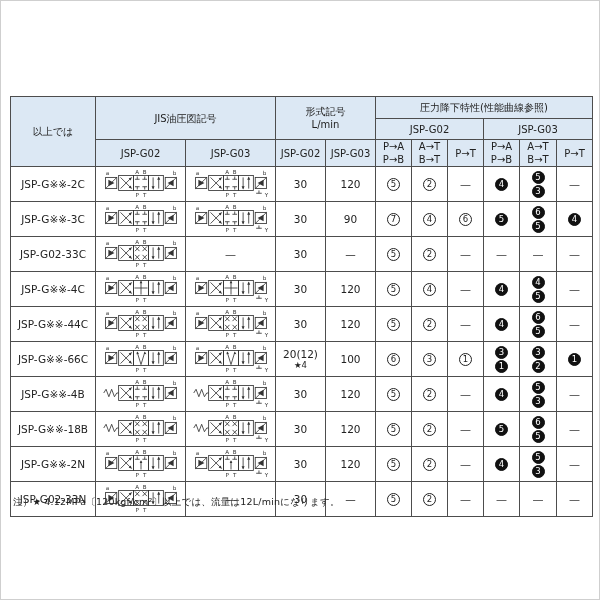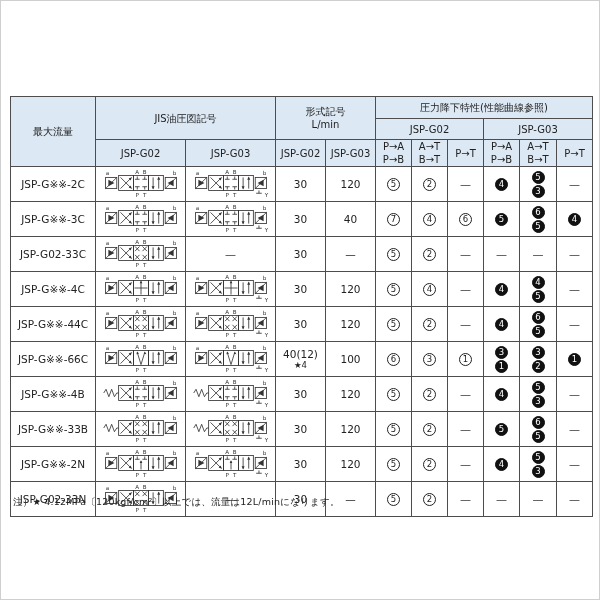--- a/index.html
+++ b/index.html
@@ -59,21 +59,21 @@
       <col style="width:50px">
     <col style="width:36px">
       <col style="width:36px">
       <col style="width:36px">
     <col style="width:36px">
       <col style="width:37px">
       <col style="width:36px">
   </colgroup>
   <thead>
     <tr class="h1">
-      <th rowspan="3">最大流量</th>
+      <th rowspan="3">以上では</th>
       <th colspan="2" rowspan="2">JIS油圧図記号</th>
       <th colspan="2" rowspan="2">形式記号
 L/min</th>
       <th colspan="6">圧力降下特性(性能曲線参照)</th>
     </tr>
     <tr class="h2">
       <th colspan="3">JSP-G02</th>
       <th colspan="3">JSP-G03</th>
     </tr>
     <tr class="h3">
@@ -260,21 +260,21 @@
               <text x="48" y="7.5" font-size="6" fill="#333" text-anchor="middle" font-family="inherit">B</text>
               <text x="40" y="32.5" font-size="6" fill="#333" text-anchor="middle" font-family="inherit">P</text>
               <text x="48" y="32.5" font-size="6" fill="#333" text-anchor="middle" font-family="inherit">T</text>
               <line x1="74" y1="25" x2="74" y2="28" stroke="#333" stroke-width="0.9" fill="none"></line>
               <line x1="71" y1="28" x2="77" y2="28" stroke="#333" stroke-width="0.9" fill="none"></line>
               <text x="82" y="32" font-size="6" fill="#333" text-anchor="middle" font-family="inherit">Y</text>
             </svg></span></td>
         <td>
           <div>30</div>
         </td>
-        <td>40</td>
+        <td>90</td>
         <td>
           <span class="stack">
             <span class="circ">7</span>
           </span>
         </td>
         <td>
           <span class="stack">
             <span class="circ">4</span>
           </span>
         </td>
@@ -600,21 +600,21 @@
               <text x="80" y="8" font-size="6" fill="#333" text-anchor="middle" font-family="inherit">b</text>
               <text x="40" y="7.5" font-size="6" fill="#333" text-anchor="middle" font-family="inherit">A</text>
               <text x="48" y="7.5" font-size="6" fill="#333" text-anchor="middle" font-family="inherit">B</text>
               <text x="40" y="32.5" font-size="6" fill="#333" text-anchor="middle" font-family="inherit">P</text>
               <text x="48" y="32.5" font-size="6" fill="#333" text-anchor="middle" font-family="inherit">T</text>
               <line x1="74" y1="25" x2="74" y2="28" stroke="#333" stroke-width="0.9" fill="none"></line>
               <line x1="71" y1="28" x2="77" y2="28" stroke="#333" stroke-width="0.9" fill="none"></line>
               <text x="82" y="32" font-size="6" fill="#333" text-anchor="middle" font-family="inherit">Y</text>
             </svg></span></td>
         <td>
-          <div>40(12)</div>
+          <div>20(12)</div>
           <div class="flow-sub">★4</div>
         </td>
         <td>100</td>
         <td>
           <span class="stack">
             <span class="circ">6</span>
           </span>
         </td>
         <td>
           <span class="stack">
@@ -731,21 +731,21 @@
         </td>
         <td>
           <span class="stack">
             <span class="circ f">5</span>
             <span class="circ f">3</span>
           </span>
         </td>
         <td><span class="dash">—</span></td>
       </tr>
       <tr>
-        <td class="model">JSP-G※※-33B</td>
+        <td class="model">JSP-G※※-18B</td>
         <td><span class="symwrap"><svg width="82" height="32" viewBox="0 0 88 34" xmlns="http://www.w3.org/2000/svg">
               <rect x="20" y="9" width="16" height="16" stroke="#333" stroke-width="0.9" fill="none"></rect>
               <rect x="36" y="9" width="16" height="16" stroke="#333" stroke-width="0.9" fill="none"></rect>
               <rect x="52" y="9" width="16" height="16" stroke="#333" stroke-width="0.9" fill="none"></rect>
               <line x1="22" y1="23" x2="34" y2="11" stroke="#333" stroke-width="0.9" fill="none"></line>
               <line x1="22" y1="11" x2="34" y2="23" stroke="#333" stroke-width="0.9" fill="none"></line>
               <polygon points="34,11 30.8,12 33,14.2" fill="#333"></polygon>
               <polygon points="34,23 30.8,22 33,19.8" fill="#333"></polygon>
               <line x1="57" y1="11" x2="57" y2="23" stroke="#333" stroke-width="0.9" fill="none"></line>
               <polygon points="57,24 55.4,20.5 58.6,20.5" fill="#333"></polygon>

